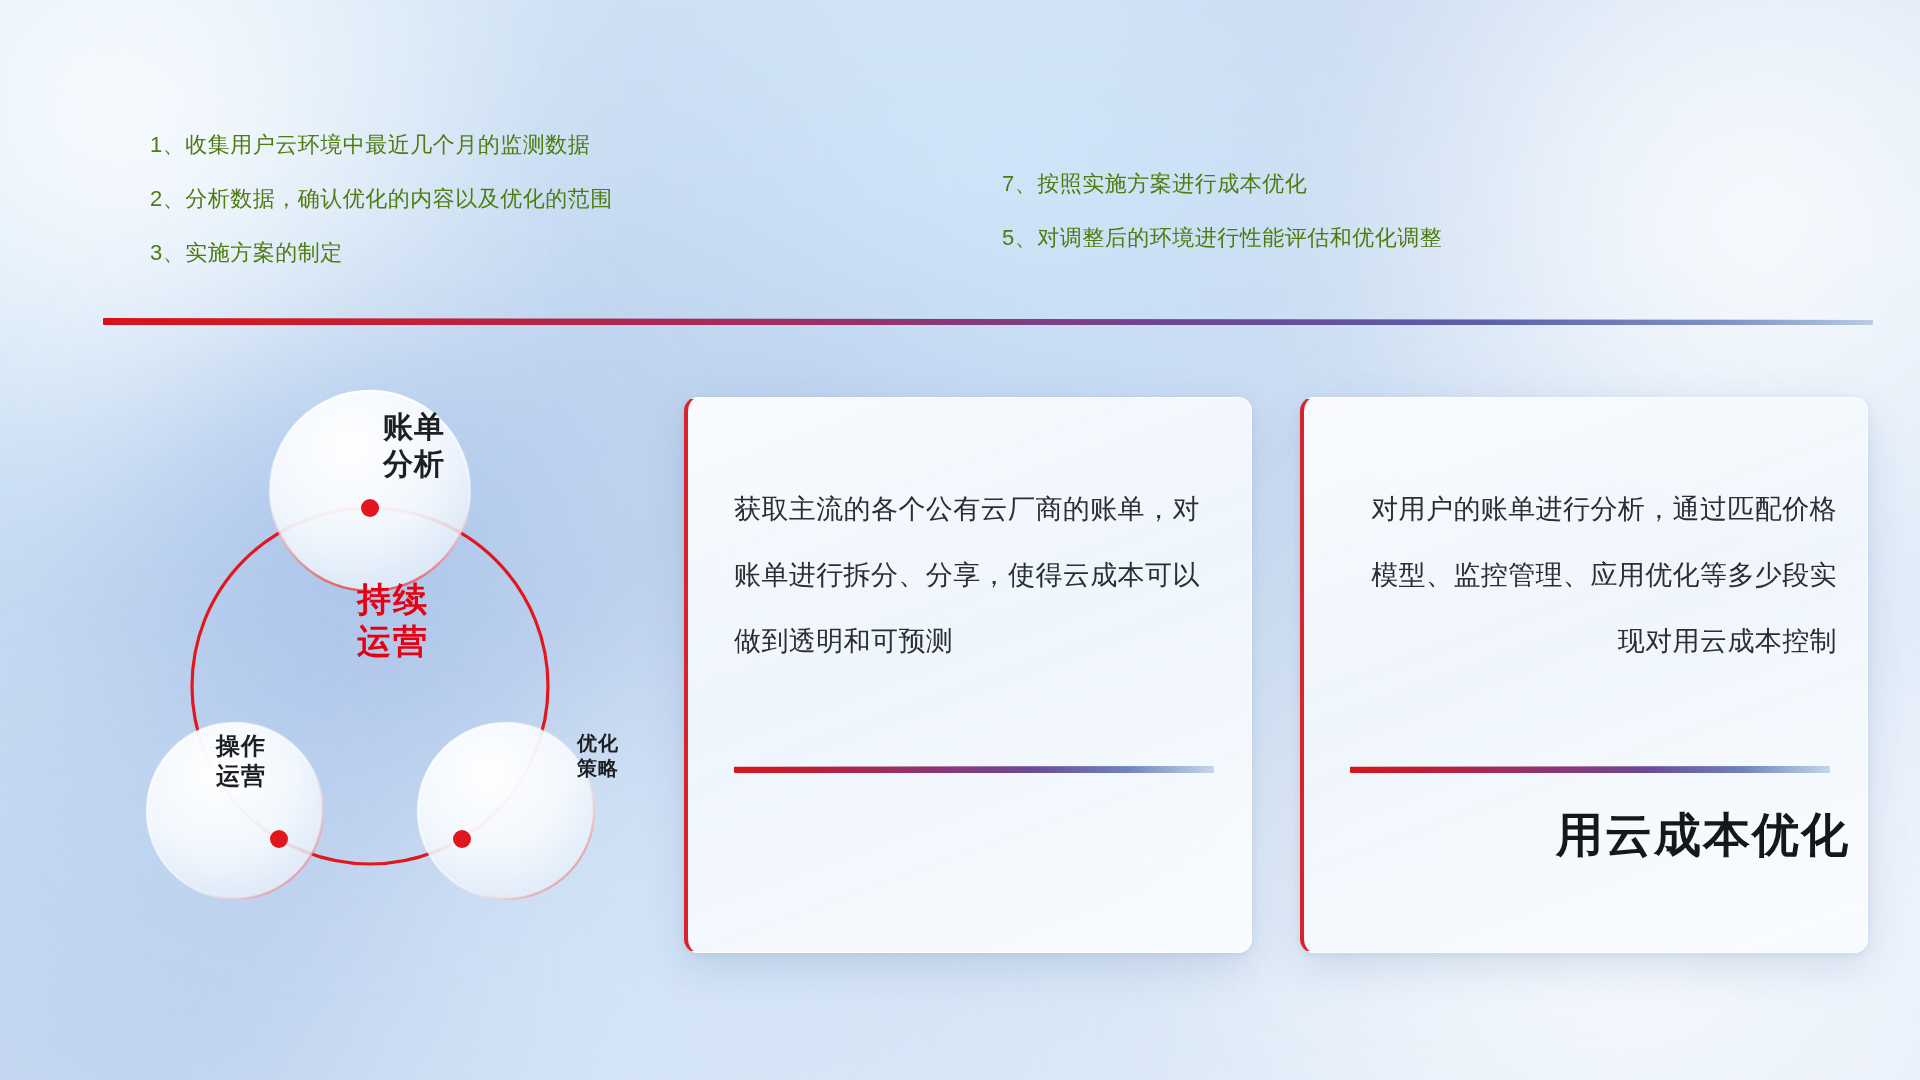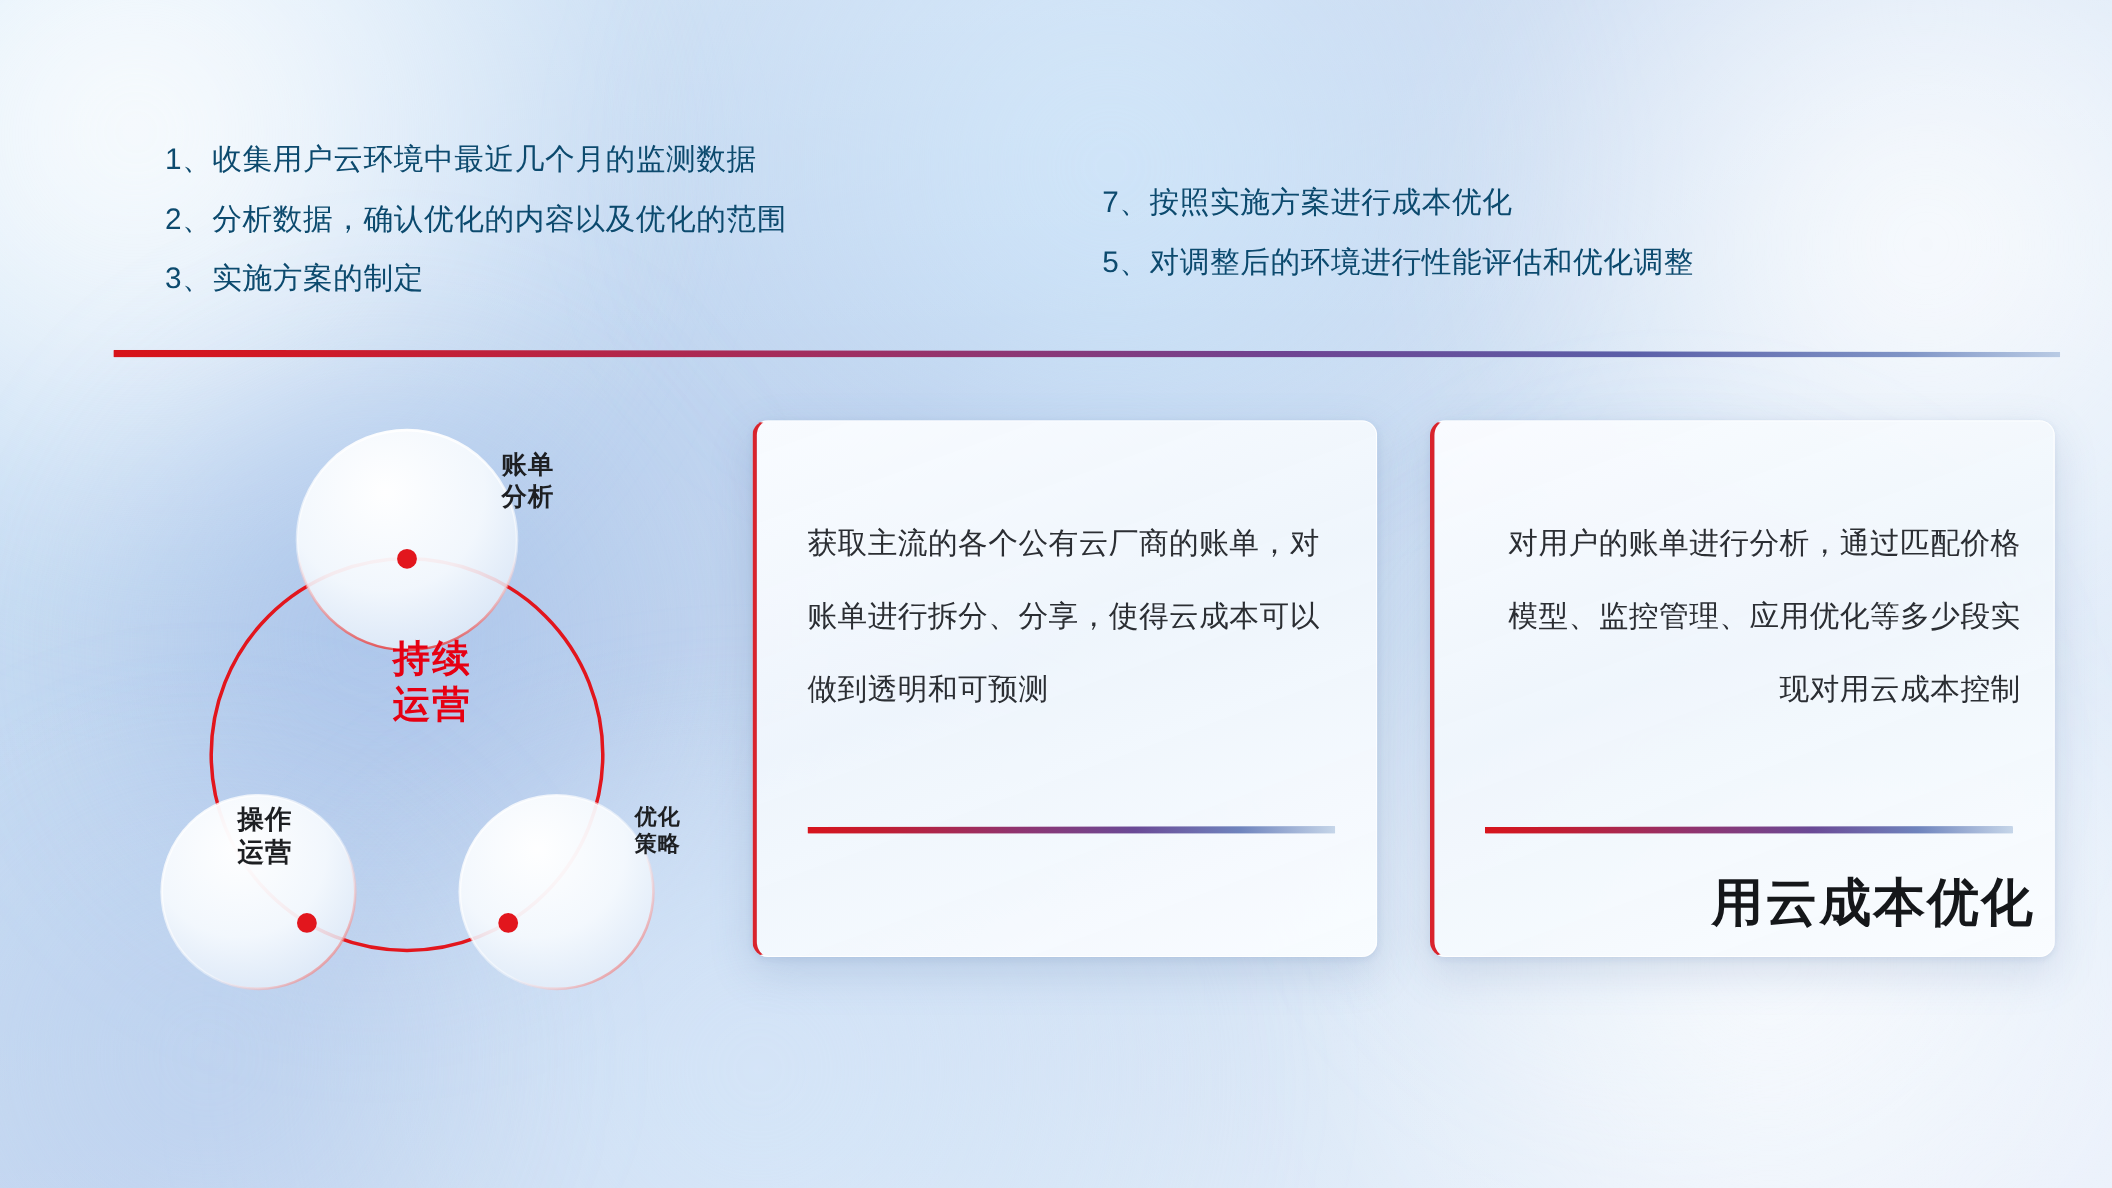--- a/index.html
+++ b/index.html
@@ -41,22 +41,22 @@
 
   
   #stage{ position:absolute; inset:0; z-index:2; }
 
   
   .hdr{ position:absolute; left:0; top:0; width:100%; }
   .hdr-col{ position:absolute; }
   .hdr-left{ left:150px; top:118px; }
   .hdr-right{ left:1002px; top:157px; }
   .hdr-item{
-    color:#0c4a6e;
-    font-size:27px;
+    color:#4d7c0f;
+    font-size:22px;
     line-height:54px;
     letter-spacing:.5px;
     white-space:nowrap;
   }
 
   
   .rule{
     position:absolute; left:103px; top:318px; width:1770px; height:7px;
     background:linear-gradient(90deg,#d71319 0%, #cf1a28 10%, #9e2f63 38%, #6f4492 60%, #5b5fa8 78%, #7f94c6 92%, #b9cbe4 100%);
     clip-path:polygon(0 0, 100% 28%, 100% 100%, 0 100%);
@@ -68,32 +68,32 @@
   .venn svg{ position:absolute; inset:0; }
   .vlabel{
     position:absolute;
     text-align:center;
     font-weight:bold;
     color:#1d1f22;
     line-height:1.24;
     letter-spacing:1px;
     white-space:pre-line;
   }
-  .vl-top{ left:228px; top:52px; width:180px; font-size:23px;text-align:right; }
+  .vl-top{ left:228px; top:52px; width:180px; font-size:30px; }
   .vl-bl{  left:55px;  top:375px; width:180px; font-size:24px; }
   .vl-br{  left:412px; top:375px; width:180px; font-size:20px; }
   .vl-center{
     left:182px; top:222px; width:230px;
     font-size:34px; color:#e60012; letter-spacing:2px;
   }
 
   
   .card{
     position:absolute;
-    top:382px; width:568px; height:488px;
+    top:397px; width:568px; height:556px;
     border-radius:14px;
     background:linear-gradient(160deg, rgba(250,252,255,.97) 0%, rgba(240,246,252,.95) 45%, rgba(249,252,255,.97) 100%);
     border:1px solid rgba(255,255,255,.9);
     border-left:4px solid #d9232c;
     box-shadow:0 14px 40px rgba(88,120,170,.20), 0 2px 6px rgba(88,120,170,.12);
     overflow:hidden;
   }
   .card.c1{ left:684px; }
   .card.c2{ left:1300px;text-align:right; }
   .card-body{

